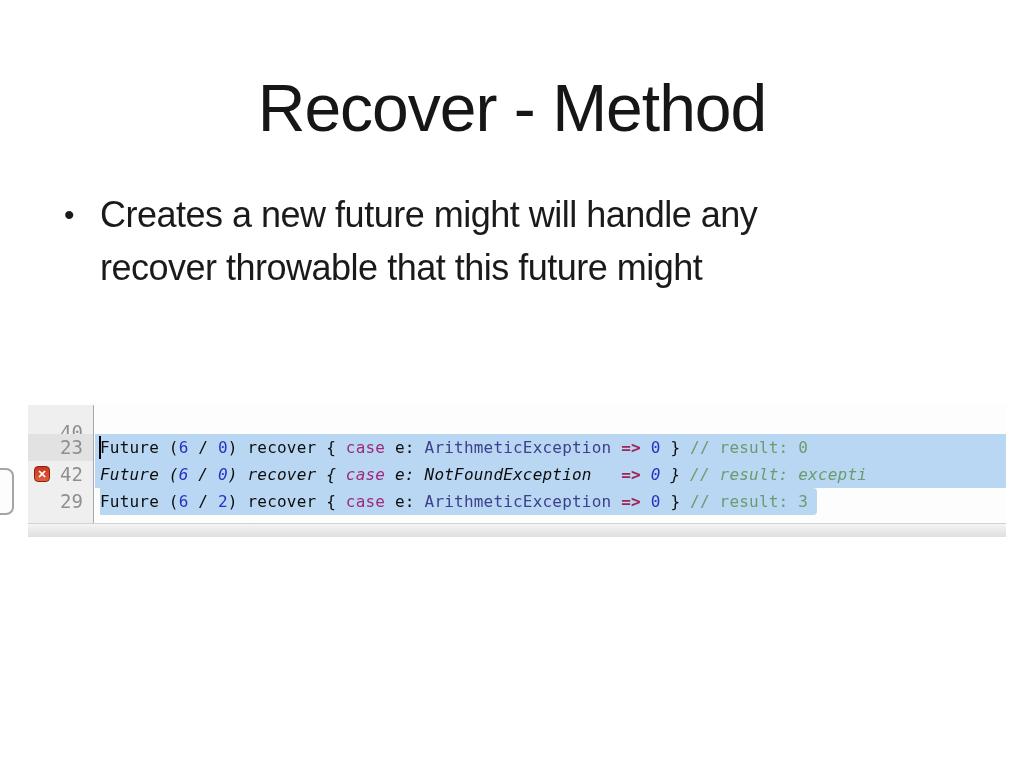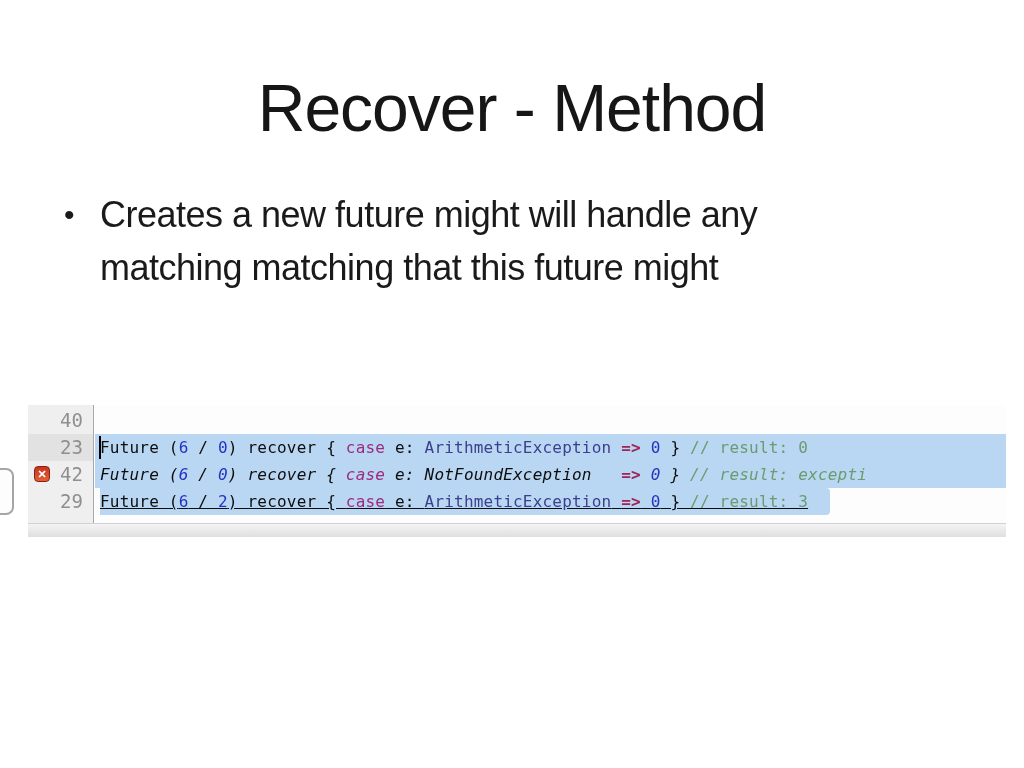--- a/index.html
+++ b/index.html
@@ -35,21 +35,21 @@
 
   .gutter {
     position:absolute; left:28px; top:0; width:66px; height:118px;
     background:#efefef; border-right:1px solid #a8a8a8;
   }
   .gutter-cell {
     position:absolute; left:0; width:100%; height:27px;
     font-size:19px; line-height:27px; text-align:right; padding-right:10px;
     color:var(--c-line_number,#8f8f8f);
   }
-  .gutter-cell.g0 { top:2px; }
+  .gutter-cell.g0 { top:14px; }
   .gutter-cell.g1 { top:29px; background:#e2e2e2; }
   .gutter-cell.g2 { top:56px; }
   .gutter-cell.g3 { top:83px; }
 
   .error-icon {
     position:absolute; left:6px; top:5px; width:16px; height:16px;
     background:linear-gradient(180deg, var(--c-error_bg,#d04028), #e06038);
     border:1px solid var(--c-error_border,#8c2113); border-radius:4px;
     color:#ffffff; font-size:11px; line-height:14px; font-weight:bold; text-align:center;
     font-family:"Liberation Sans", sans-serif;
@@ -62,21 +62,21 @@
   .code-row {
     position:absolute; left:0; width:100%; height:27px;
     font-size:16px; line-height:27px; letter-spacing:0.2px; white-space:pre;
     padding-left:5px; color:var(--c-default,#0d0d0d);
   }
   .code-row.r0 { top:2px; }
   .code-row.r1 { top:29px; }
   .code-row.r2 { top:56px;font-style:italic; }
   .code-row.r3 { top:83px; }
   .code-row.sel-full { background:var(--c-selection,#b9d7f3); }
-  .code-row.sel-text .toks { background:var(--c-selection,#b9d7f3); padding-right:22px; border-radius:0 4px 4px 0;text-decoration:underline; }
+  .code-row.sel-text .toks { background:var(--c-selection,#b9d7f3); padding-right:9px; border-radius:0 4px 4px 0; }
   .toks { display:inline-block; height:27px; }
 
   .caret { position:absolute; left:4px; top:2px; width:2px; height:23px; background:#000; }
 
   .tok-plain, .tok-unresolved { color:var(--c-default,#0d0d0d); }
   .tok-number  { color:var(--c-number,#2433c0); }
   .tok-keyword { color:var(--c-keyword,#9c2b7f); }
   .tok-arrow   { color:var(--c-arrow,#a02458); font-weight:bold; }
   .tok-type    { color:var(--c-type,#3c3f8c); }
   .tok-comment { color:var(--c-comment,#6b9b70); }
@@ -91,21 +91,21 @@
 <body>
 
 <div class="slide">
 
   <h1 class="slide-title">Recover - Method</h1>
 
   <div class="bullet-block">
     <span class="bullet-marker">•</span>
     <div class="bullet-lines">
       <div class="bullet-line">Creates a new future might will handle any</div>
-      <div class="bullet-line">matching matching that this future might</div>
+      <div class="bullet-line">recover throwable that this future might</div>
     </div>
   </div>
 
   <div class="editor">
 
     <div class="popup-fragment"></div>
 
     <div class="gutter">
       <div class="gutter-cell g0">40</div>
       <div class="gutter-cell g1">23</div>

